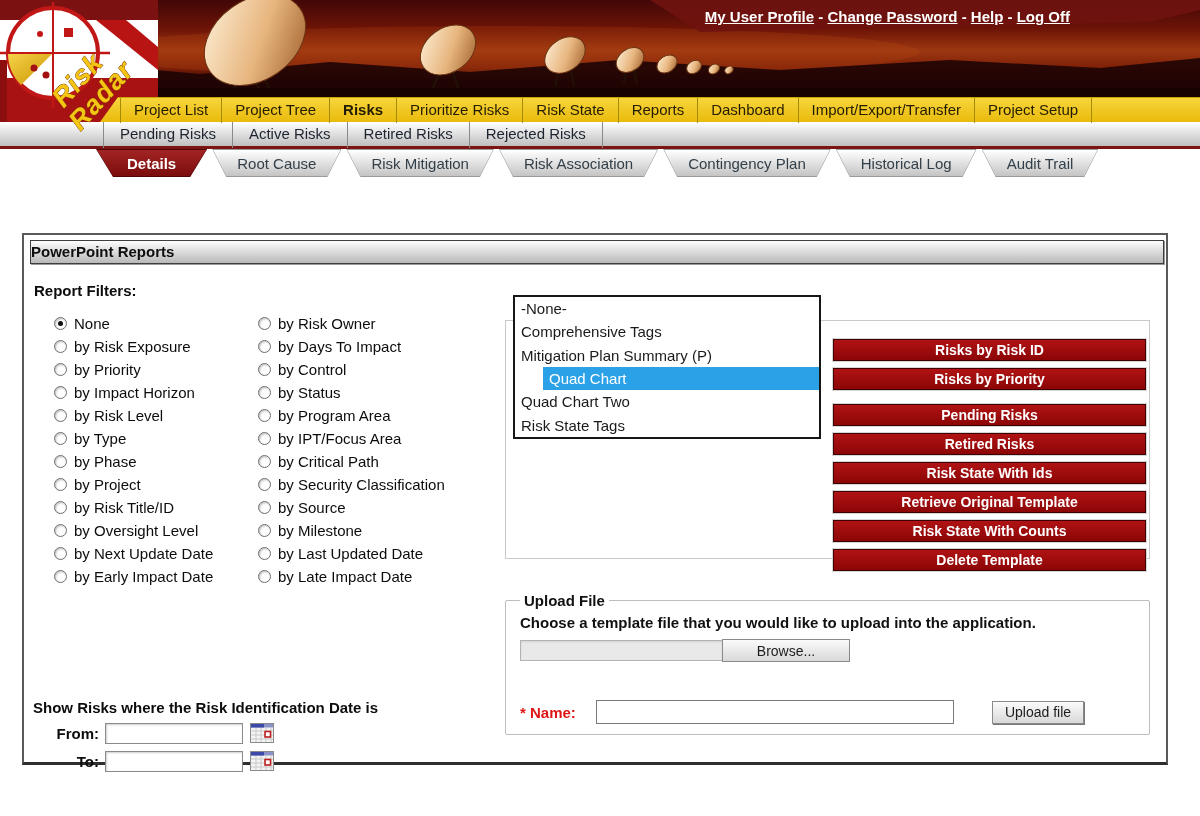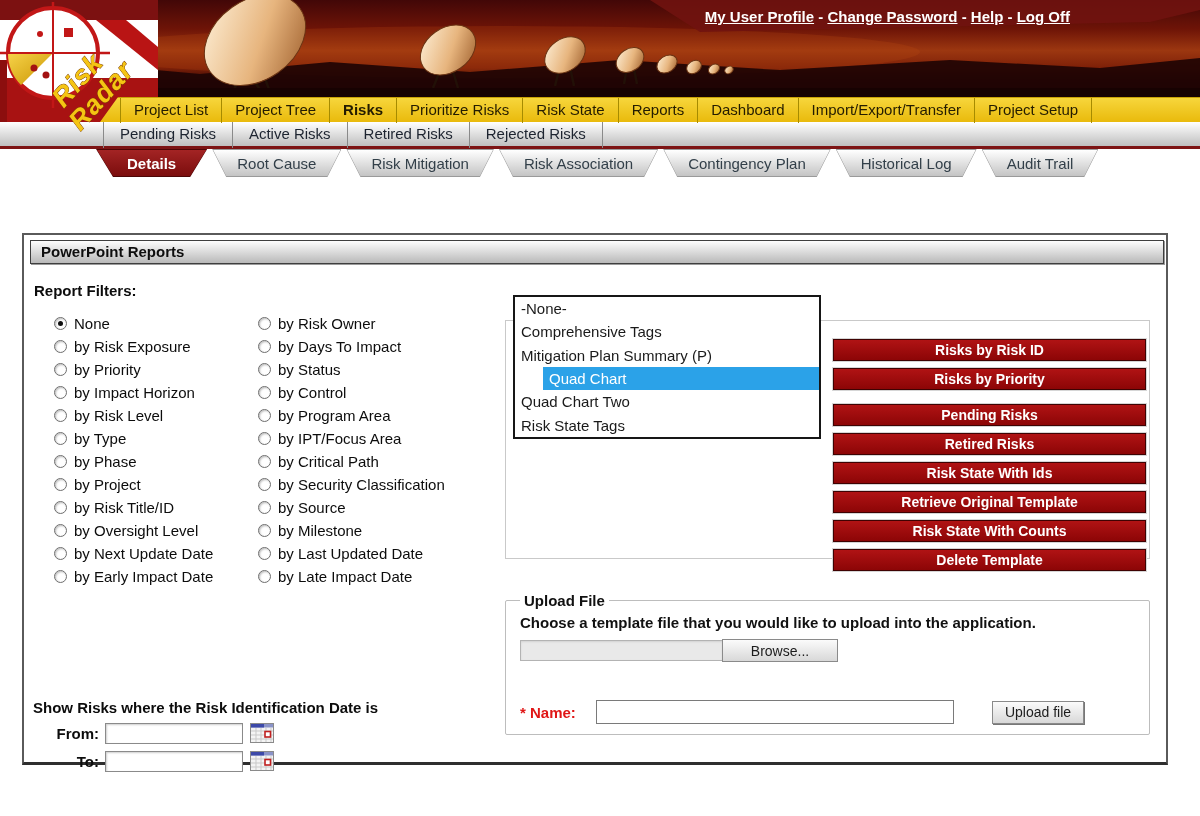--- a/index.html
+++ b/index.html
@@ -48,21 +48,21 @@
   .tab.active { background:#4e0606; clip-path:polygon(0 0,100% 0,calc(100% - 17px) 100%,17px 100%); }
   .tab.active .tab-in { background:linear-gradient(#a32424,#7b0d0d); color:#fff; font-weight:bold;
     padding:0 30px; clip-path:polygon(0 0,100% 0,calc(100% - 16px) 100%,16px 100%); }
 
   
   .panel { position:absolute; left:22px; top:233px; width:1146px; height:532px;
     background:#fff; border:2px solid #5a5a5a; border-bottom:3px solid #2e2e2e; }
   .panel-header { position:absolute; left:6px; top:5px; right:2px; height:24px;
     background:linear-gradient(#fdfdfd,#b9b9b9); border:1px solid #3e3e3e;
     box-shadow:1px 1px 0 #9a9a9a; font-weight:bold; font-size:15px; line-height:22px;
-    padding-left:10px; color:#0e0e0e; }
+    color:#0e0e0e; }
   .report-filters-label { position:absolute; left:10px; top:47px; font-weight:bold; font-size:15px; color:#0c0c0c; }
 
   .radio-col { position:absolute; top:77px; display:flex; flex-direction:column; }
   .col1 { left:30px; } .col2 { left:234px; }
   .radio-row { height:23px; display:flex; align-items:center; cursor:pointer; }
   .radio { width:13px; height:13px; border:1px solid #6e6e6e; border-radius:50%;
     background:#fff; margin-right:7px; position:relative; box-shadow:inset 1px 1px 2px #bdbdbd; flex:none; }
   .radio.checked::after { content:""; position:absolute; left:3px; top:3px; width:5px; height:5px;
     background:#0e0e0e; border-radius:50%; }
   .radio-label { font-size:15px; color:#0c0c0c; white-space:nowrap; }
@@ -84,21 +84,21 @@
 
   .upload-fieldset { position:absolute; left:481px; top:357px; width:645px; height:143px;
     border:1px solid #bdbdbd; border-radius:2px; margin:0; padding:2px 12px; background:#fff; }
   .upload-fieldset legend { font-weight:bold; font-size:15px; color:#111; padding:0 4px; margin-left:2px; }
   .upload-instruction { font-weight:bold; font-size:15px; color:#111; margin:3px 0 8px 2px; }
   .file-row { display:flex; align-items:center; margin-left:2px; }
   .file-field { width:202px; height:21px; background:#e9e9e9; border:1px solid #b3b3b3;
     border-right:none; box-shadow:inset 0 1px 2px #d2d2d2; }
   .gray-btn { height:23px; background:linear-gradient(#fbfbfb,#d8d8d8); border:1px solid #8a8a8a;
     font-size:14px; color:#1c1c1c; font-family:"Liberation Sans",sans-serif; cursor:pointer; }
-  .browse-btn { width:116px; }
+  .browse-btn { width:128px; }
   .name-row { display:flex; align-items:center; margin-top:38px; margin-left:2px; }
   .name-label { color:#e01616; font-weight:bold; font-size:15px; width:76px; flex:none; }
   .name-input { width:358px; height:24px; border:1px solid #7a7a7a; font-size:14px; padding:0 4px;
     font-family:"Liberation Sans",sans-serif; }
   .upload-btn { margin-left:38px; width:92px; box-shadow:1px 1px 0 #777; }
 
   .date-section { position:absolute; left:9px; top:440px; font-size:15px; color:#0c0c0c; }
   .date-heading { font-weight:bold;margin-top:24px; }
   .date-row { display:flex; align-items:center; margin-top:7px; }
   .date-label { width:72px; text-align:right; font-weight:bold; padding-right:6px; flex:none; }
@@ -293,25 +293,25 @@
       <div class="radio-row">
         <span class="radio"></span>
         <span class="radio-label">by Risk Owner</span>
       </div>
       <div class="radio-row">
         <span class="radio"></span>
         <span class="radio-label">by Days To Impact</span>
       </div>
       <div class="radio-row">
         <span class="radio"></span>
+        <span class="radio-label">by Control</span>
+      </div>
+      <div class="radio-row">
+        <span class="radio"></span>
         <span class="radio-label">by Status</span>
-      </div>
-      <div class="radio-row">
-        <span class="radio"></span>
-        <span class="radio-label">by Control</span>
       </div>
       <div class="radio-row">
         <span class="radio"></span>
         <span class="radio-label">by Program Area</span>
       </div>
       <div class="radio-row">
         <span class="radio"></span>
         <span class="radio-label">by IPT/Focus Area</span>
       </div>
       <div class="radio-row">

